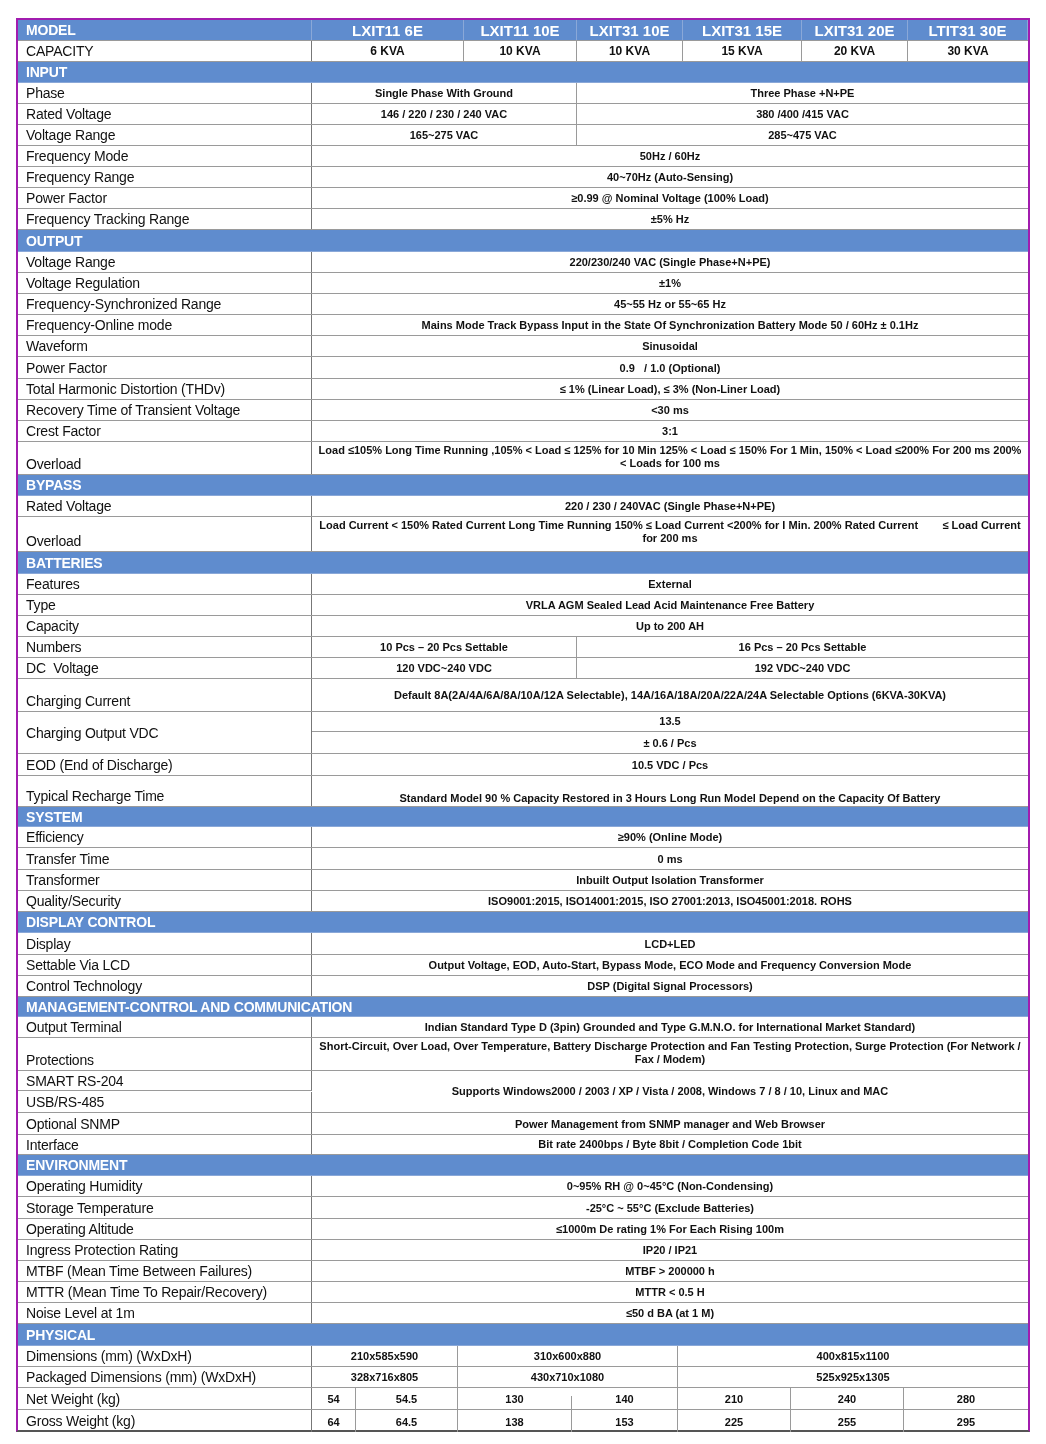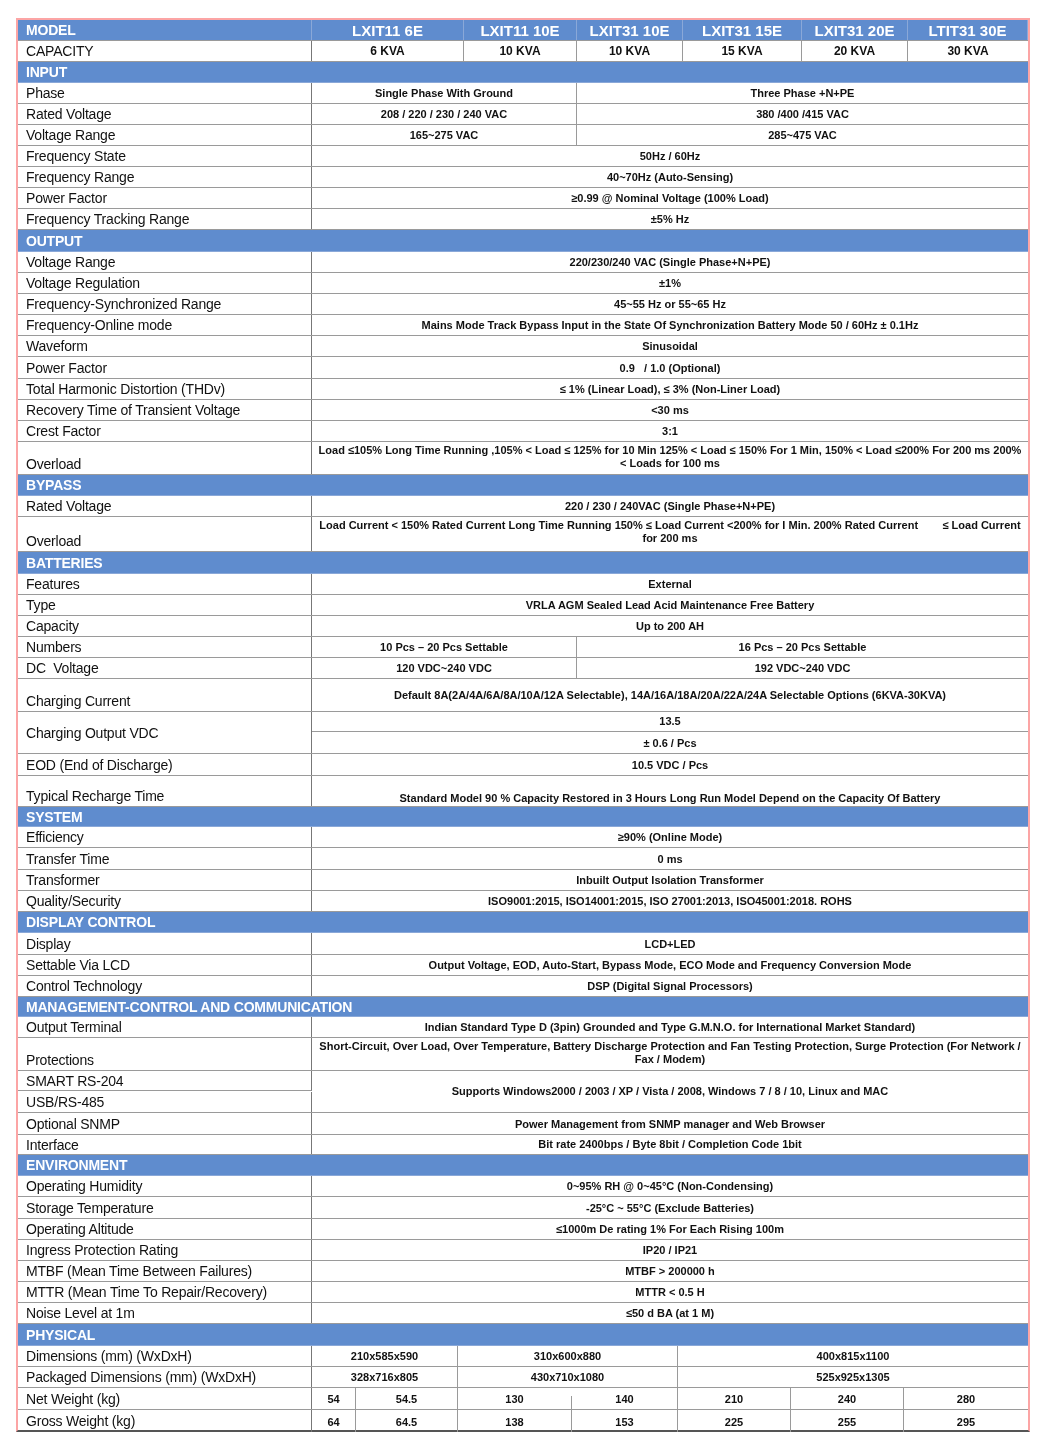--- a/index.html
+++ b/index.html
@@ -1,19 +1,19 @@
 <!DOCTYPE html>
 <html><head>
 <meta charset="utf-8">
 <style>
   html, body { margin:0; padding:0; background:#ffffff; }
   body { width:1046px; height:1444px; position:relative; overflow:hidden; }
   #sheet {
     position:absolute; left:16px; top:18px; width:1014px;
-    border:2px solid #fca5a5; border-bottom:2px solid #555; box-sizing:border-box;
+    border:2px solid #a21caf; border-bottom:2px solid #555; box-sizing:border-box;
   }
   .row { position:absolute; left:0; width:1010px; box-sizing:border-box; border-bottom:1px solid #9a9a9a; }
   .sect {
     background:#5f8cce; color:#ffffff; font-family:"Liberation Sans", sans-serif;
     font-weight:bold; font-size:14px; padding-left:8px; box-sizing:border-box;
     display:flex; align-items:center; border-bottom:1px solid #8aa8d8; letter-spacing:-0.2px;
   }
   .lbl {
     position:absolute; left:0; top:0; bottom:0; width:294px; box-sizing:border-box;
     border-right:1px solid #777; padding-left:8px; display:flex; align-items:center;
@@ -59,30 +59,30 @@
   </div>
 
   <div class="row sect" style="top:42px;height:21px;">INPUT</div>
   <div class="row" style="top:63px;height:21px;">
     <div class="lbl">Phase</div>
     <div class="cell" style="left:294px;width:265px;">Single Phase With Ground</div>
     <div class="cell last" style="left:559px;width:451px;margin-top:8px;">Three Phase +N+PE</div>
   </div>
   <div class="row" style="top:84px;height:21px;">
     <div class="lbl">Rated Voltage</div>
-    <div class="cell" style="left:294px;width:265px;">208 / 220 / 230 / 240 VAC</div>
+    <div class="cell" style="left:294px;width:265px;">146 / 220 / 230 / 240 VAC</div>
     <div class="cell last" style="left:559px;width:451px;">380 /400 /415  VAC</div>
   </div>
   <div class="row" style="top:105px;height:21px;">
     <div class="lbl">Voltage Range</div>
     <div class="cell" style="left:294px;width:265px;">165~275 VAC</div>
     <div class="cell last" style="left:559px;width:451px;">285~475 VAC</div>
   </div>
   <div class="row" style="top:126px;height:21px;">
-    <div class="lbl">Frequency State</div>
+    <div class="lbl">Frequency Mode</div>
     <div class="cell last" style="left:294px;width:716px;">50Hz / 60Hz</div>
   </div>
   <div class="row" style="top:147px;height:21px;">
     <div class="lbl">Frequency Range</div>
     <div class="cell last" style="left:294px;width:716px;">40~70Hz (Auto-Sensing)</div>
   </div>
   <div class="row" style="top:168px;height:21px;">
     <div class="lbl">Power Factor</div>
     <div class="cell last" style="left:294px;width:716px;">≥0.99 @ Nominal Voltage (100% Load)</div>
   </div>

